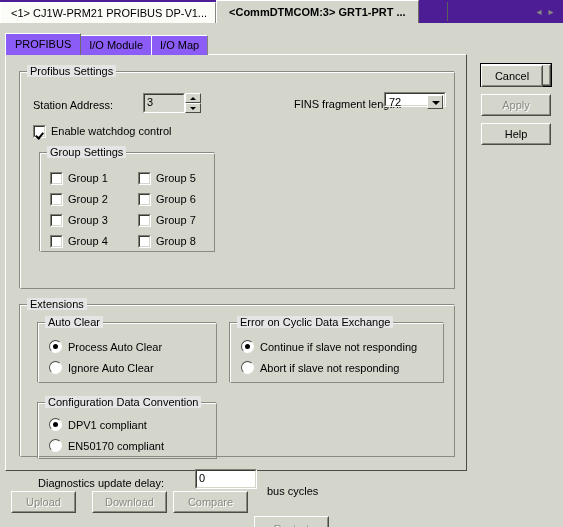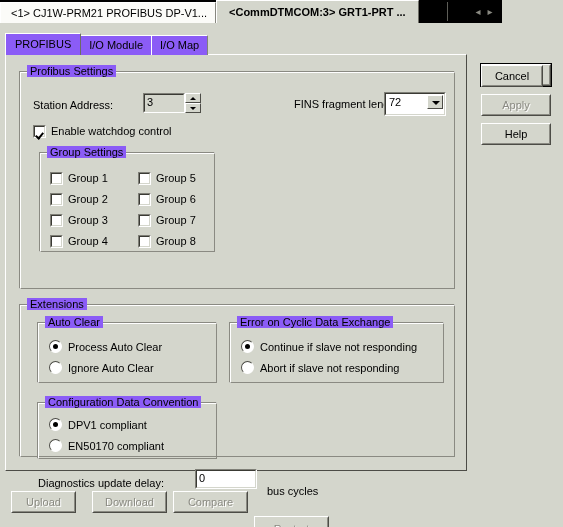--- a/index.html
+++ b/index.html
@@ -14,22 +14,22 @@
     font-size: 11px;
     color: #000;
     overflow: hidden;
     position: relative;
   }
 
   
   #doctabs {
     position: absolute;
     left: 0; top: 0;
-    width: 502px; height: 25px;
-    background: #000000;
+    width: 563px; height: 25px;
+    background: #4c1d95;
   }
   #doctabs .tabstrip {
     position: absolute;
     left: 0; top: 0;
     height: 23px;
     white-space: nowrap;
   }
   .doctab {
     display: inline-block;
     height: 21px;
@@ -155,21 +155,21 @@
     position: absolute;
     left: 0; top: 0; right: -1px; bottom: -1px;
     border: 1px solid;
     border-color: #ffffff #8a8a82 #8a8a82 #ffffff;
     pointer-events: none;
   }
   .gbtitle {
     position: absolute;
     top: -7px;
     left: 7px;
-    background: #8b5cf6;
+    background: #e5e5e5;
     padding: 0 3px;
     font-size: 11px;
     line-height: 12px;
     white-space: nowrap;
   }
 
   
   .lbl {
     position: absolute;
     font-size: 11px;
@@ -419,21 +419,21 @@
             <span class="tri up"></span>
           </div>
           <div class="spin-btn down">
             <span class="tri down"></span>
           </div>
         </div>
       </div>
 
       <div class="lbl" style="left:274px; top:26px;">FINS fragment length:</div>
 
-      <div class="combo" style="left:364px; top:20px; width:62px; height:24px;">
+      <div class="combo" style="left:364px; top:20px; width:62px; height:15px;">
         <div class="inner2"></div>
         <span class="cval">72</span>
         <span class="cbtn">
           <span class="tri"></span>
         </span>
       </div>
 
       <div class="cbrow" style="left:13px; top:52px;">
         <span class="checkbox checked">
           <span class="inner2"></span>

